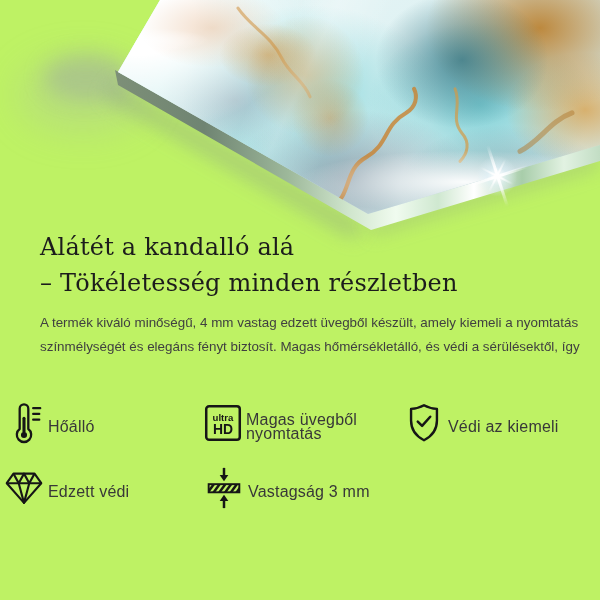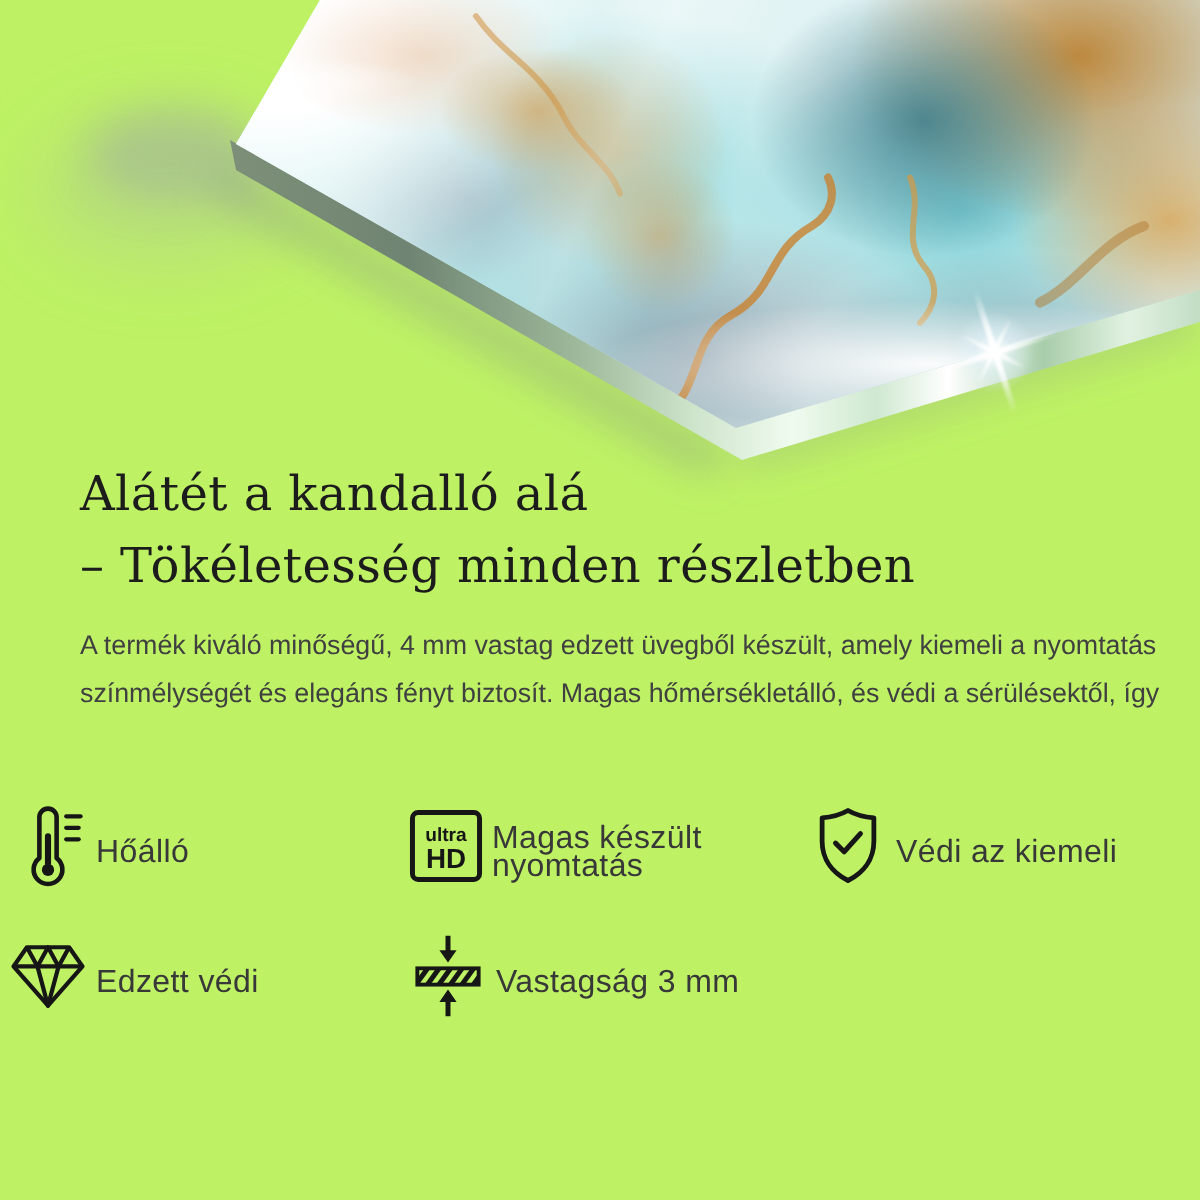--- a/index.html
+++ b/index.html
@@ -138,21 +138,21 @@
     </div>
 
     <div class="feature">
       <span class="ficon">
         <svg viewBox="0 0 48 48">
           <rect class="icn" stroke-width="2.6" x="6.5" y="6.5" width="35" height="35" rx="3"></rect>
           <text x="24" y="21.5" text-anchor="middle" font-size="10" font-weight="600">ultra</text>
           <text x="24" y="35.5" text-anchor="middle" font-size="14.5" font-weight="800">HD</text>
         </svg>
       </span>
-      <span class="flabel">Magas készült nyomtatás</span>
+      <span class="flabel">Magas üvegből nyomtatás</span>
     </div>
 
     <div class="feature">
       <span class="ficon">
         <svg viewBox="0 0 48 48">
           <path class="icn" stroke-width="2.5" stroke-linejoin="round" d="M24,5.5 C28,7.8 32.5,9 37.5,9.3 V21.5 C37.5,31 32,38 24,42 C16,38 10.5,31 10.5,21.5 V9.3 C15.5,9 20,7.8 24,5.5 Z"></path>
           <path class="icn" stroke-width="2.6" stroke-linecap="round" stroke-linejoin="round" d="M17.5,22.5 L22,27 L30.5,17.5"></path>
         </svg>
       </span>
       <span class="flabel">Védi az kiemeli</span>

